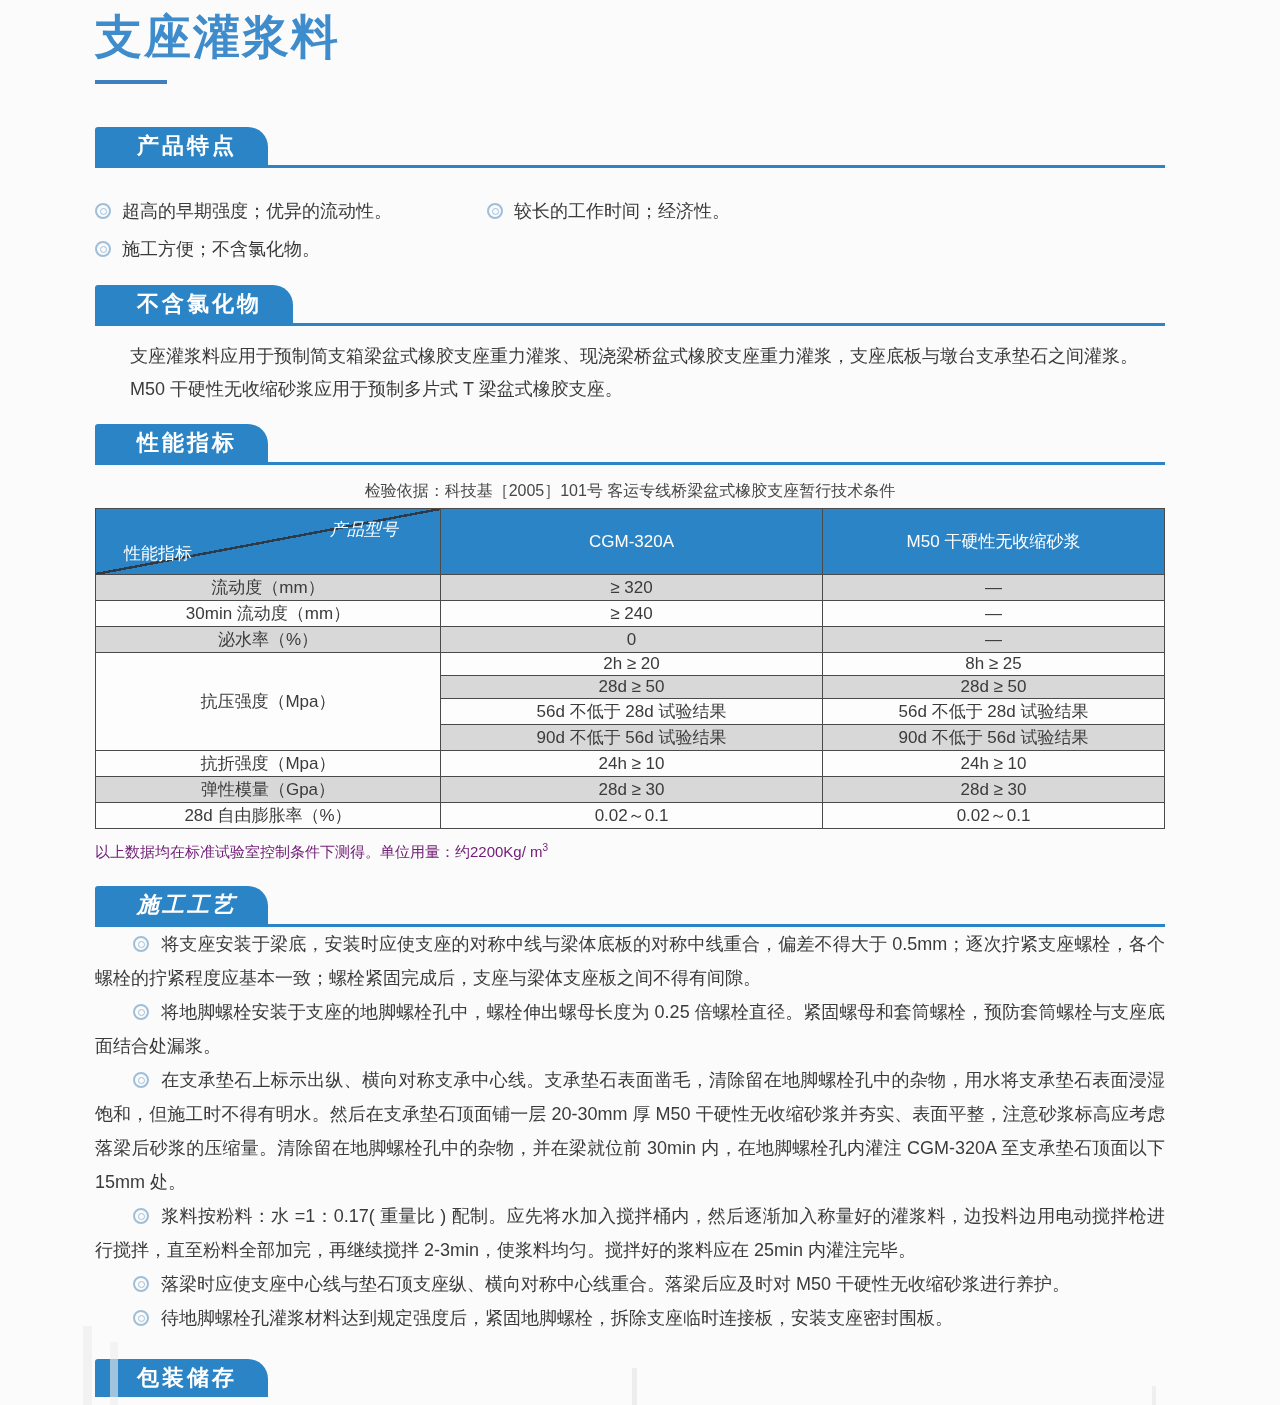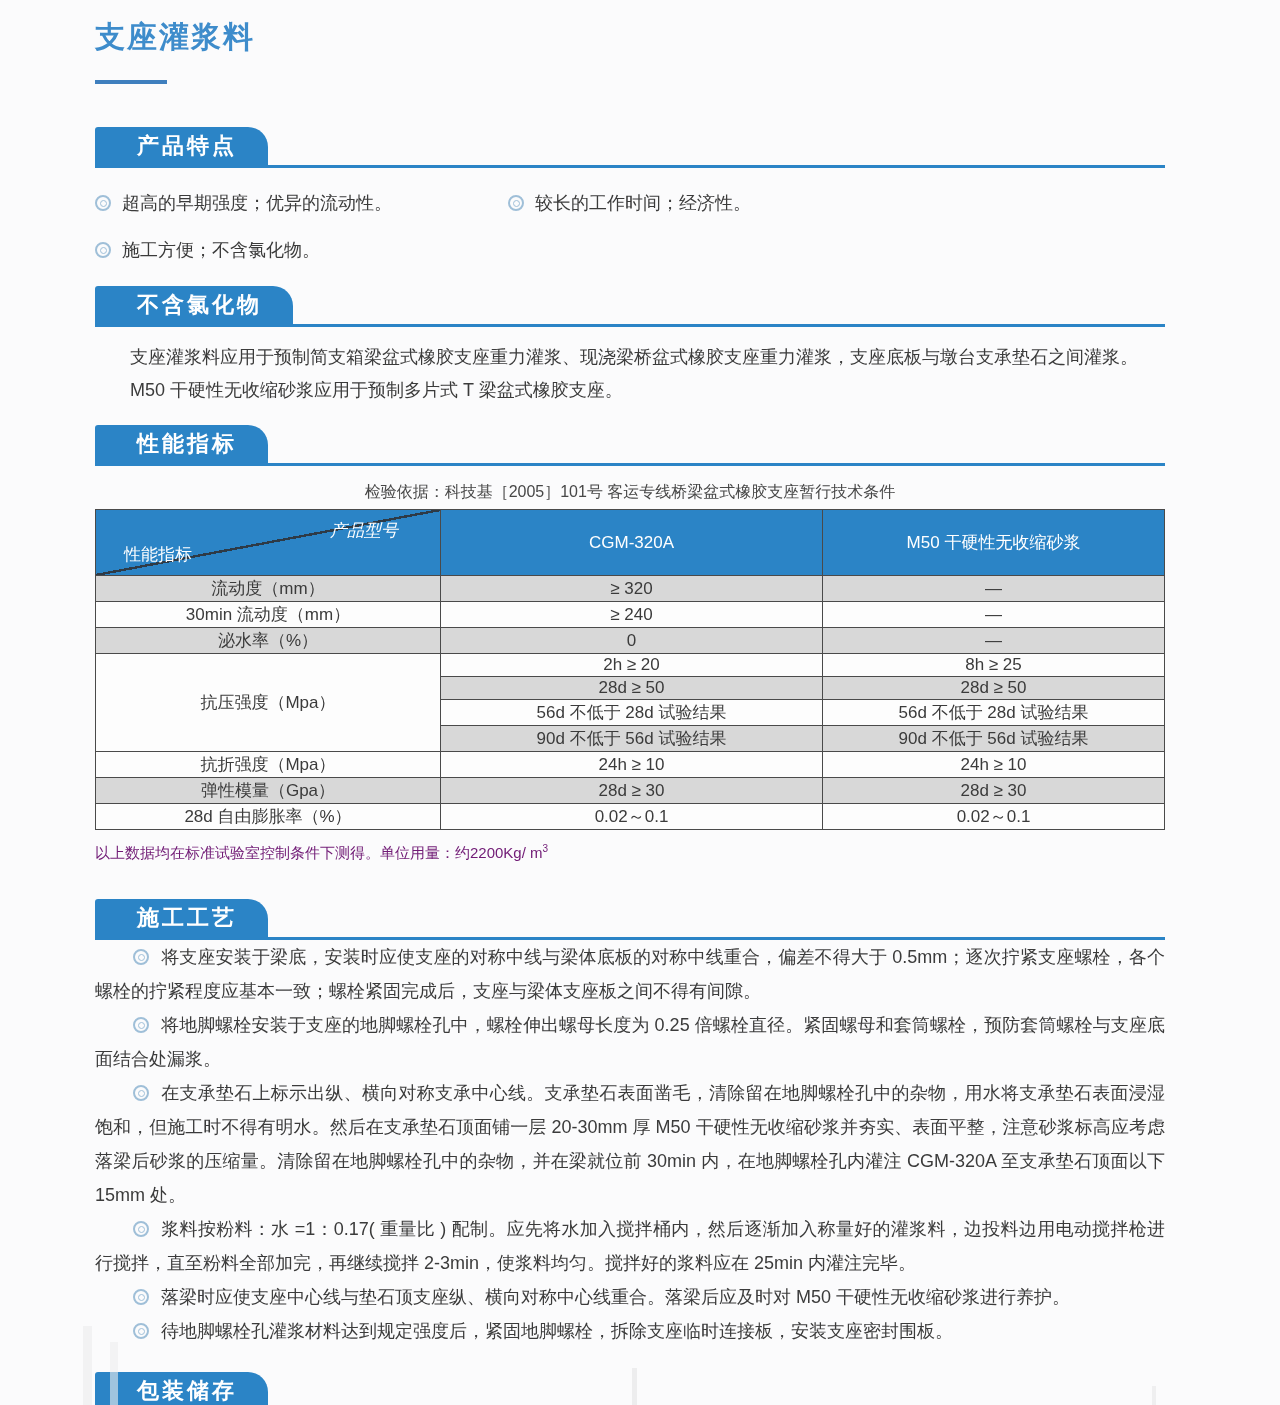--- a/index.html
+++ b/index.html
@@ -8,47 +8,47 @@
     width: 1280px; height: 1405px;
     background: #fbfbfc;
     font-family: "Liberation Sans", "DejaVu Sans", sans-serif;
     color: #3b3b3b;
     position: relative;
     overflow: hidden;
   }
   .page { padding: 16px 115px 0 95px; position: relative; }
 
   .title {
-    font-size: 30px; font-weight: bold; color: #3e8ccb;
+    font-size: 47px; font-weight: bold; color: #3e8ccb;
     margin: 0; letter-spacing: 2px; line-height: 42px;
   }
   .title-underline { width: 72px; height: 4px; background: #3f7fbe; margin-top: 22px; }
 
   .section-head { line-height: 0; }
   .mt-s1 { margin-top: 43px; }
   .mt-s2 { margin-top: 23px; }
   .mt-s3 { margin-top: 18px; }
-  .mt-s4 { margin-top: 36px; }
+  .mt-s4 { margin-top: 24px; font-style: italic; }
   .mt-s5 { margin-top: 24px; }
   .tab {
     display: inline-block;
     background: #2b84c6; color: #ffffff;
     font-size: 22px; font-weight: bold; letter-spacing: 3px;
     line-height: 23px;
     padding: 7px 31px 8px 42px;
     border-radius: 3px 20px 0 0;
   }
   .rule { height: 3px; background: #2b84c6; }
 
   .features {
     display: grid;
     grid-template-columns: 392px 1fr;
     row-gap: 12px;
-    margin-top: 22px;
-    font-size: 18px; line-height: 26px; gap: 21px;
+    margin-top: 30px;
+    font-size: 18px; line-height: 26px;
   }
   .feat { display: flex; align-items: center; }
 
   .bullet {
     display: inline-block; flex: 0 0 auto;
     width: 16px; height: 16px;
     border: 2px solid #9fbfd8; border-radius: 50%;
     position: relative; margin-right: 11px;
     vertical-align: -2px;
   }

